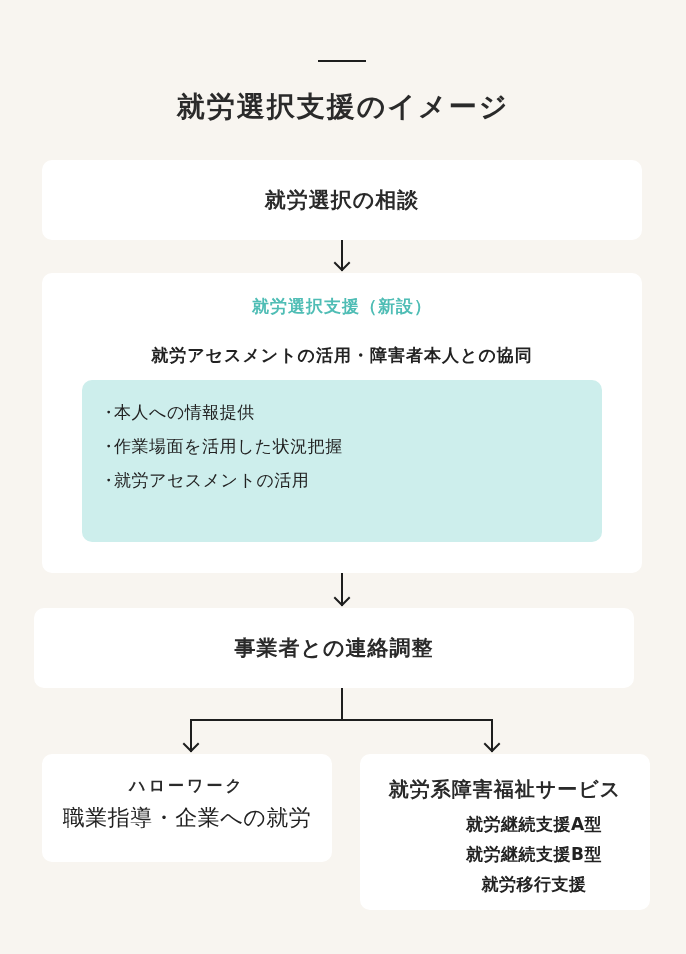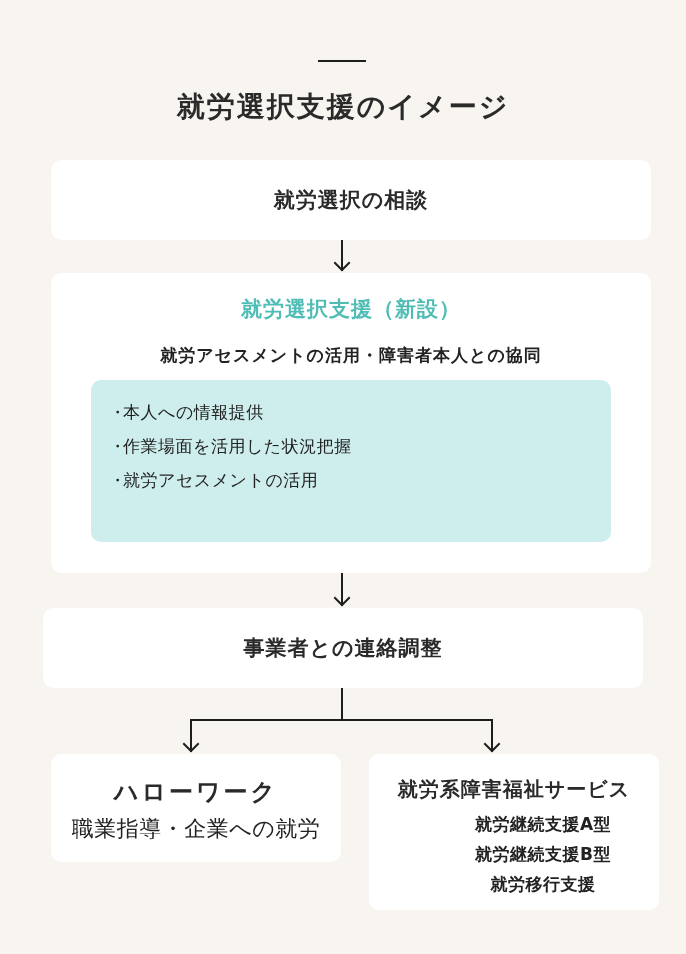--- a/index.html
+++ b/index.html
@@ -16,51 +16,50 @@
     width: 48px; height: 2px; background: #1e1e1e;
   }
   .page-title {
     position: absolute; left: 0; top: 88px; width: 686px;
     text-align: center; font-size: 28px; font-weight: bold;
     letter-spacing: 2px; color: #2a2a2a;
   }
   .box {
     position: absolute; background: #ffffff; border-radius: 10px;
     box-sizing: border-box;
-    margin-left: 9px;
   }
   .box-consult { left: 42px; top: 160px; width: 600px; height: 80px;
     display: flex; align-items: center; justify-content: center; }
   .box-support { left: 42px; top: 273px; width: 600px; height: 300px; }
   .box-contact { left: 34px; top: 608px; width: 600px; height: 80px;
     display: flex; align-items: center; justify-content: center; }
   .box-hw { left: 42px; top: 754px; width: 290px; height: 108px; text-align: center; }
   .box-welfare { left: 360px; top: 754px; width: 290px; height: 156px; text-align: center; }
 
   .box-label { font-size: 21px; font-weight: bold; letter-spacing: 1px; color: #2a2a2a; }
 
   .support-title {
     position: absolute; left: 0; top: 22px; width: 100%; text-align: center;
-    font-size: 21px; font-weight: bold; color: #4fbdb5; letter-spacing: 1px;
+    font-size: 17px; font-weight: bold; color: #4fbdb5; letter-spacing: 1px;
   }
   .support-sub {
     position: absolute; left: 0; top: 71px; width: 100%; text-align: center;
     font-size: 17px; font-weight: bold; color: #222; letter-spacing: 1px;
   }
   .teal-panel {
     position: absolute; left: 40px; top: 107px; width: 520px; height: 162px;
     background: #cdeeec; border-radius: 10px; padding: 18px 0 0 18px; box-sizing: border-box;
   }
   .bullet {
     font-size: 17px; color: #222; height: 34px; line-height: 28px; letter-spacing: 0.5px;
     white-space: nowrap;
   }
   .bullet .dot { display: inline-block; width: 14px; }
 
-  .hw-title { margin-top: 22px; font-size: 24px; font-weight: bold; letter-spacing: 3px; color: #2a2a2a; }
+  .hw-title { margin-top: 22px; font-size: 16px; font-weight: bold; letter-spacing: 3px; color: #2a2a2a; }
   .hw-sub { margin-top: 6px; font-size: 22px; color: #222; letter-spacing: 0.5px; }
 
   .wf-title { margin-top: 22px; font-size: 20px; font-weight: bold; letter-spacing: 1px; color: #2a2a2a; }
   .wf-list { margin: 6px 0 0 58px; text-align: center; font-weight: bold; }
   .wf-item { font-size: 17px; color: #222; height: 30px; line-height: 30px; letter-spacing: 0.5px; }
 
   .connector { position: absolute; left: 0; top: 0; }
 </style>
 </head>
 <body>

